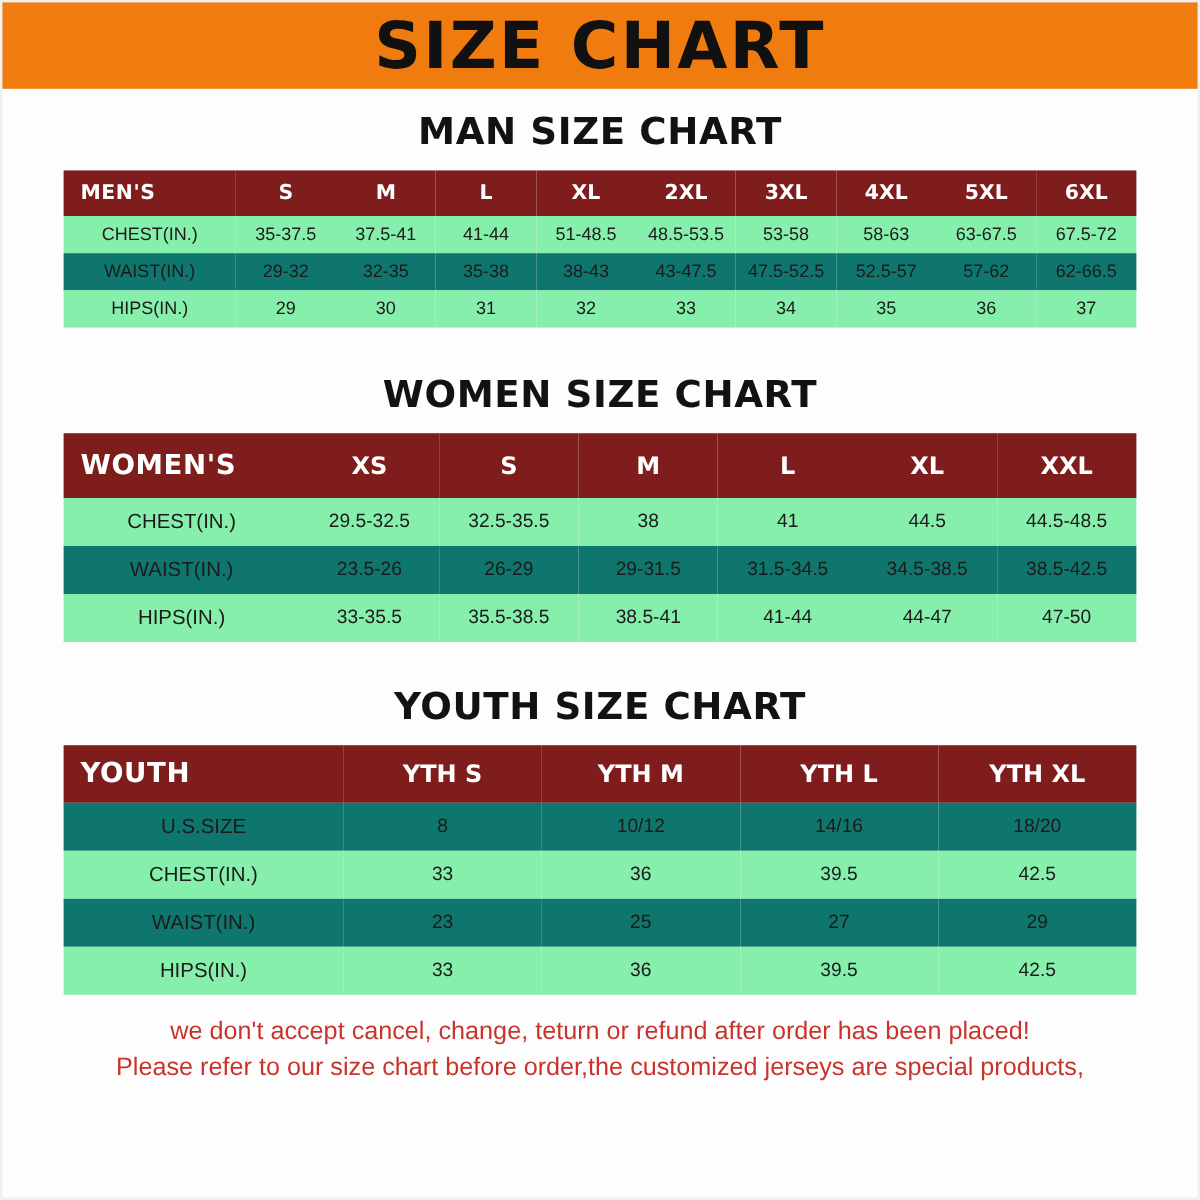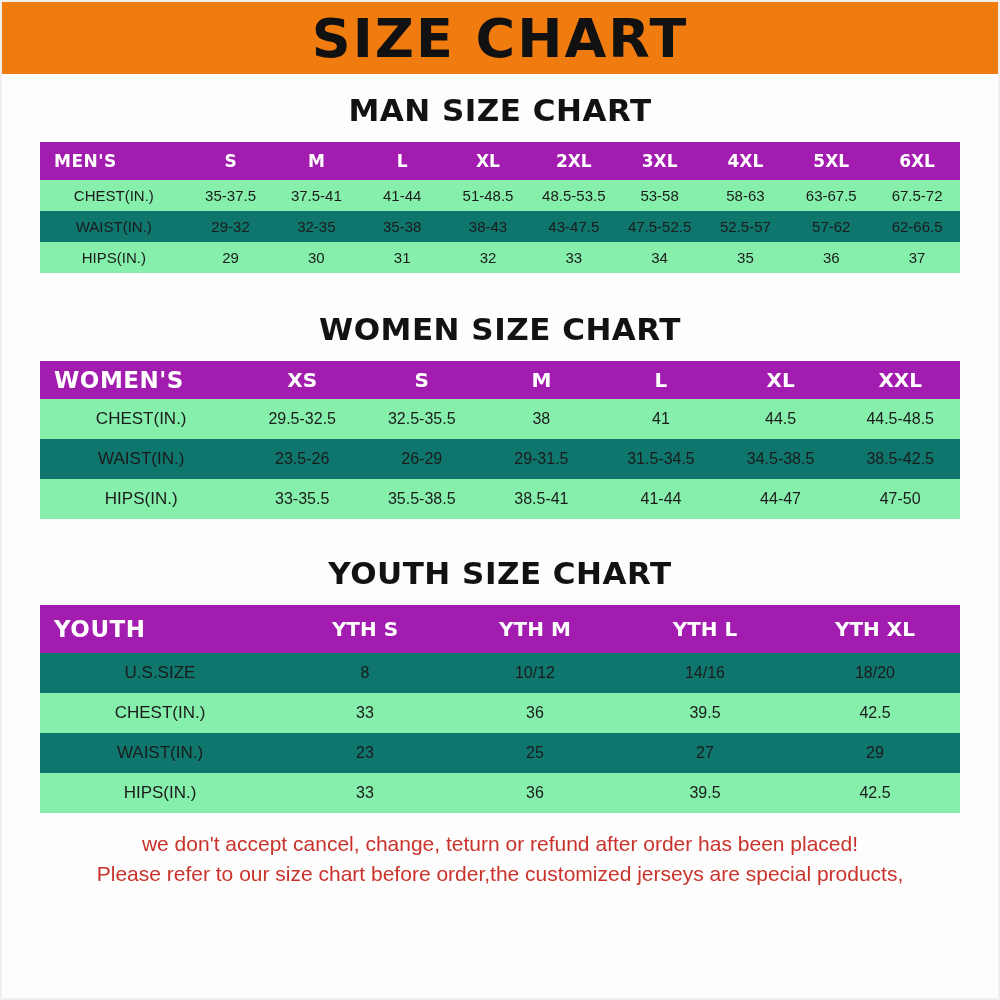--- a/index.html
+++ b/index.html
@@ -39,34 +39,34 @@
   
   .section-title {
     text-align: center;
     font-size: 31px;
     font-weight: bold;
     color: #121212;
     font-family: "DejaVu Sans", sans-serif;
     letter-spacing: 0.5px;
   }
   .section {
-    padding: 0 38px;
+    padding: 0 51px;
   }
   
   table {
     width: 100%;
     border-collapse: collapse;
     table-layout: fixed;
   }
   table td, table th {
     padding: 0;
     margin: 0;
   }
   .hdr-row td {
-    background: #a21caf;
+    background: #7f1d1d;
     color: #ffffff;
     font-weight: bold;
     text-align: center;
     font-family: "DejaVu Sans", sans-serif;
   }
   .hdr-row td.rowlabel {
     text-align: left;
     padding-left: 14px;
     font-size: 21px;
     letter-spacing: 0.5px;
@@ -80,21 +80,21 @@
     font-size: 16px;
   }
   .shade-a td { background: #86efac; }
   .shade-b td { background: #0f766e; }
 
   
   .men .hdr-row td { height: 38px; font-size: 17px; }
   .men .body-row td { height: 31px; font-size: 15px; }
 
   
-  .women .hdr-row td { height: 38px; font-size: 20px; }
+  .women .hdr-row td { height: 54px; font-size: 20px; }
   .women .hdr-row td.rowlabel { font-size: 23px; }
   .women .body-row td { height: 40px; font-size: 16px; }
   .women .body-row td.rowlabel { font-size: 17px; }
 
   
   .youth .hdr-row td { height: 48px; font-size: 20px; margin-top: 28px; }
   .youth .hdr-row td.rowlabel { font-size: 23px; }
   .youth .body-row td { height: 40px; font-size: 16px; }
   .youth .body-row td.rowlabel { font-size: 17px; }
 

